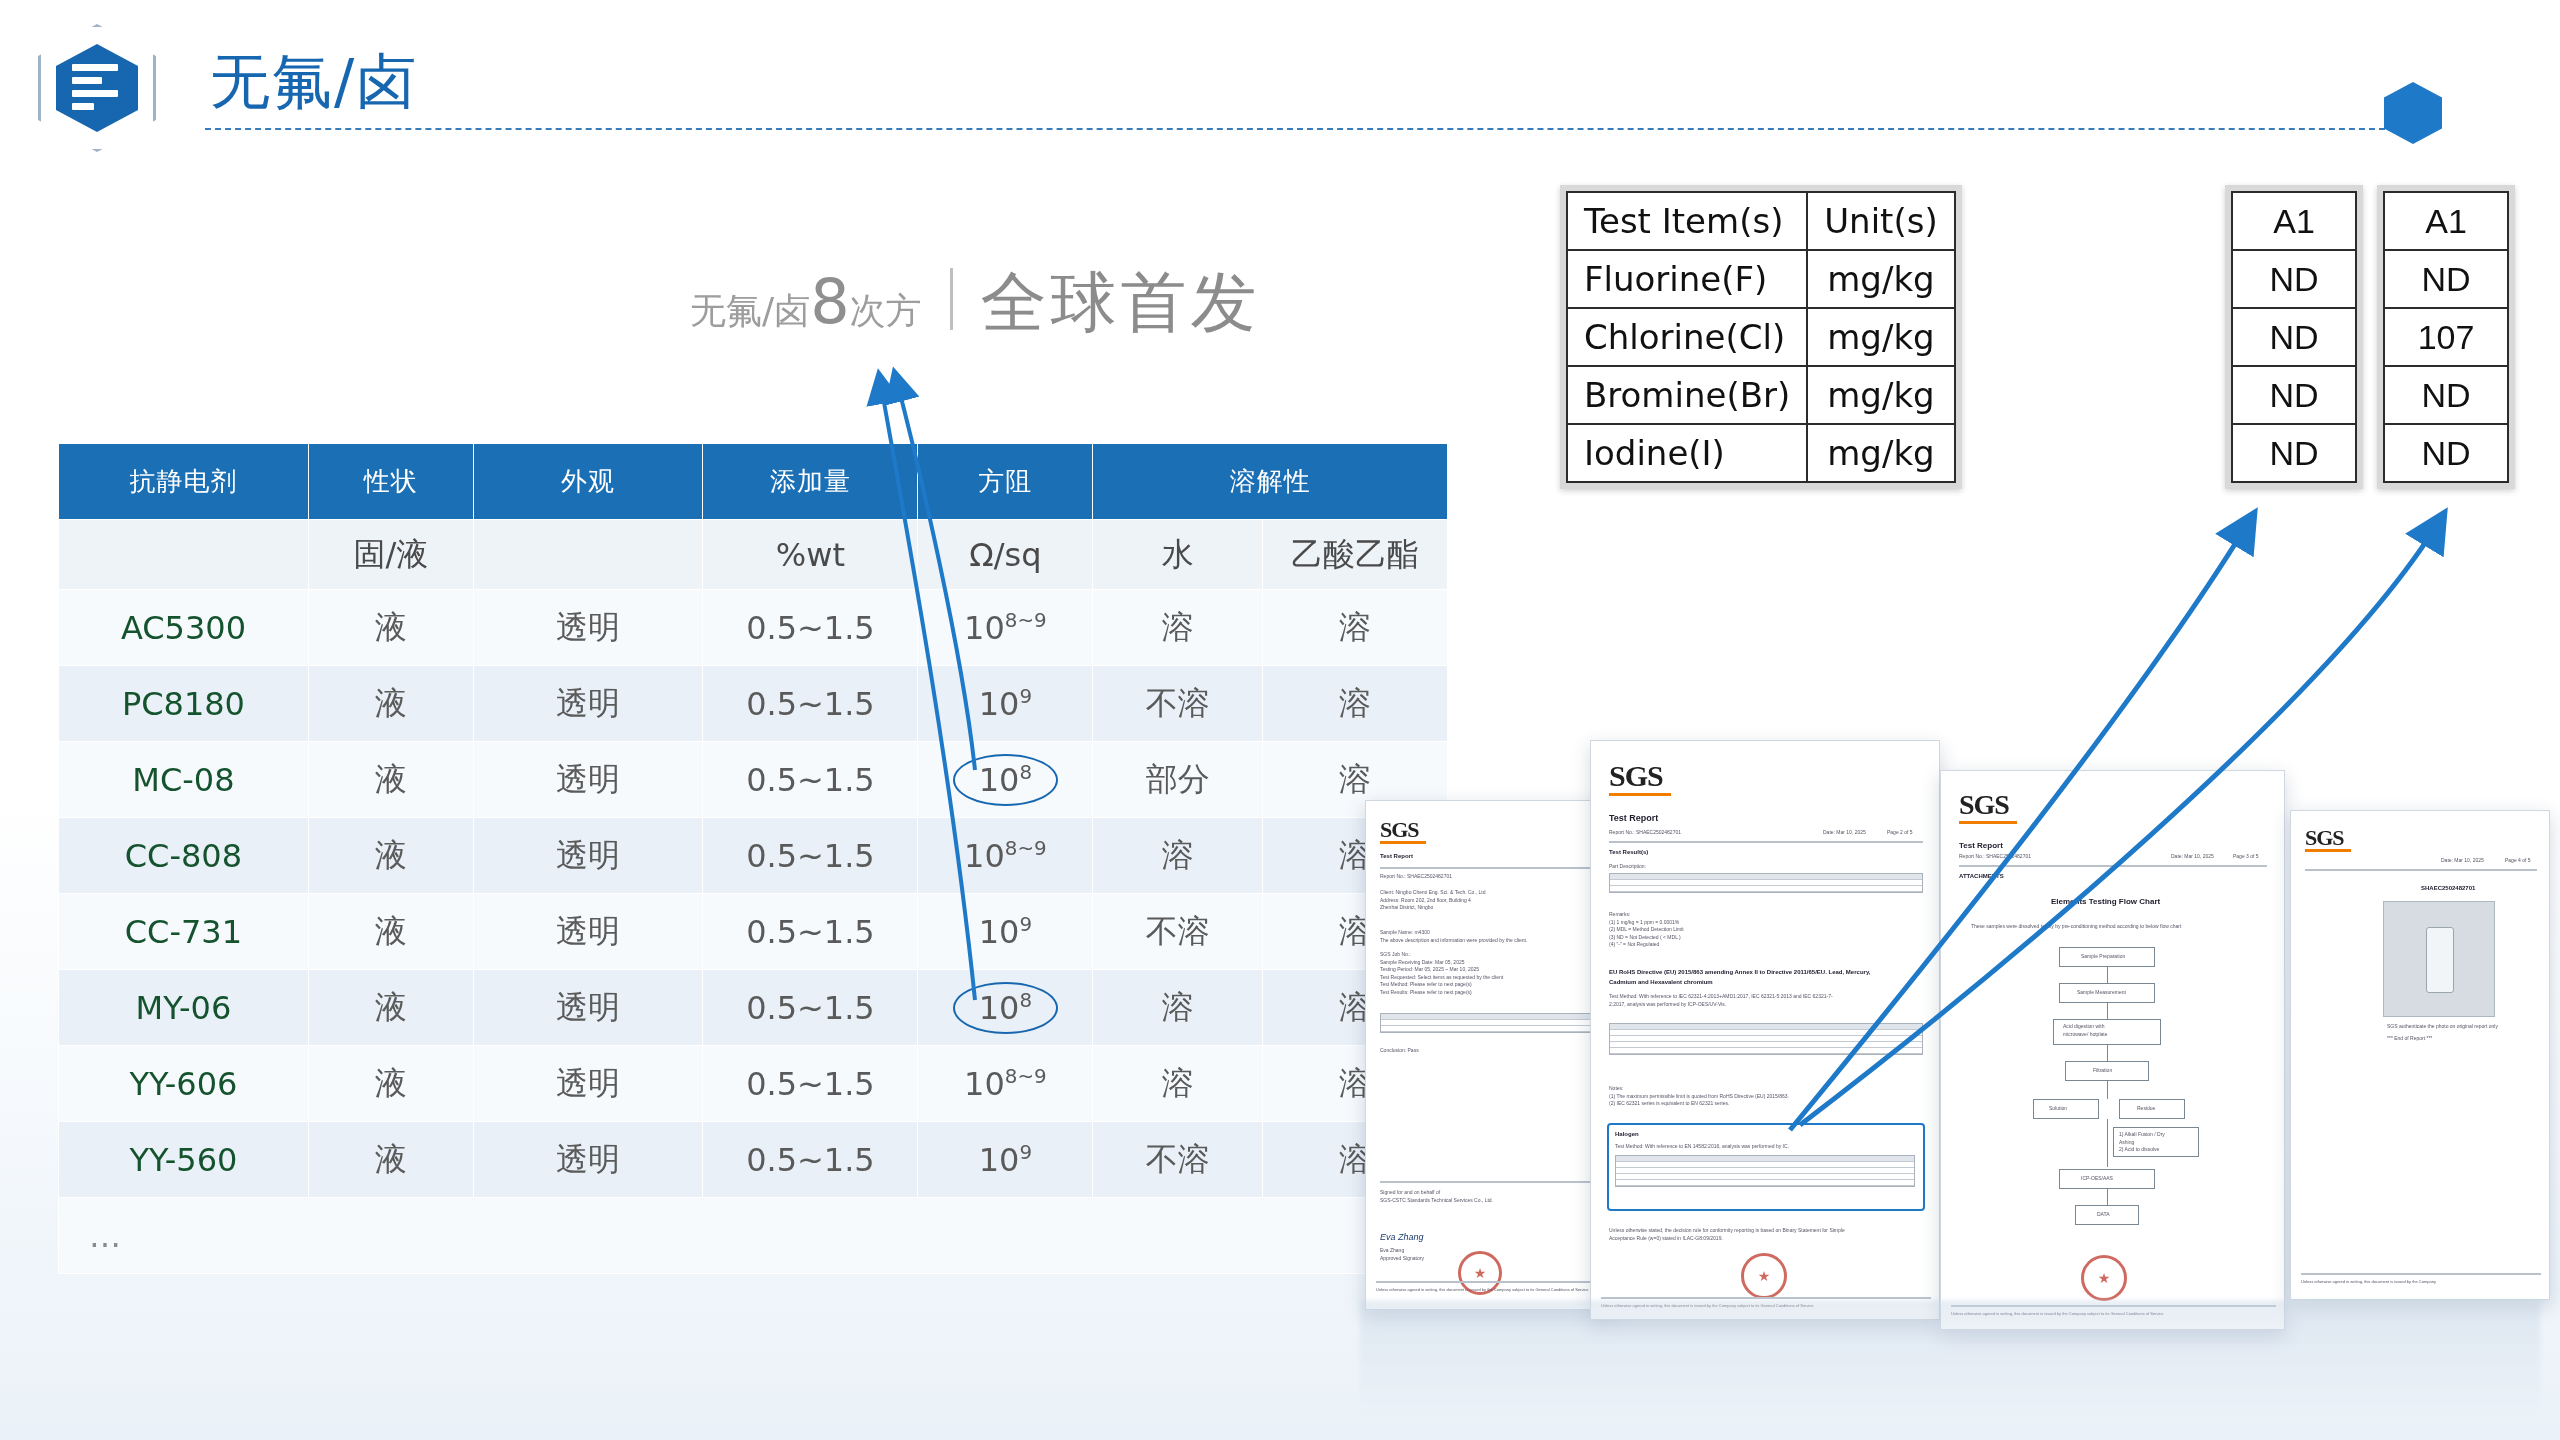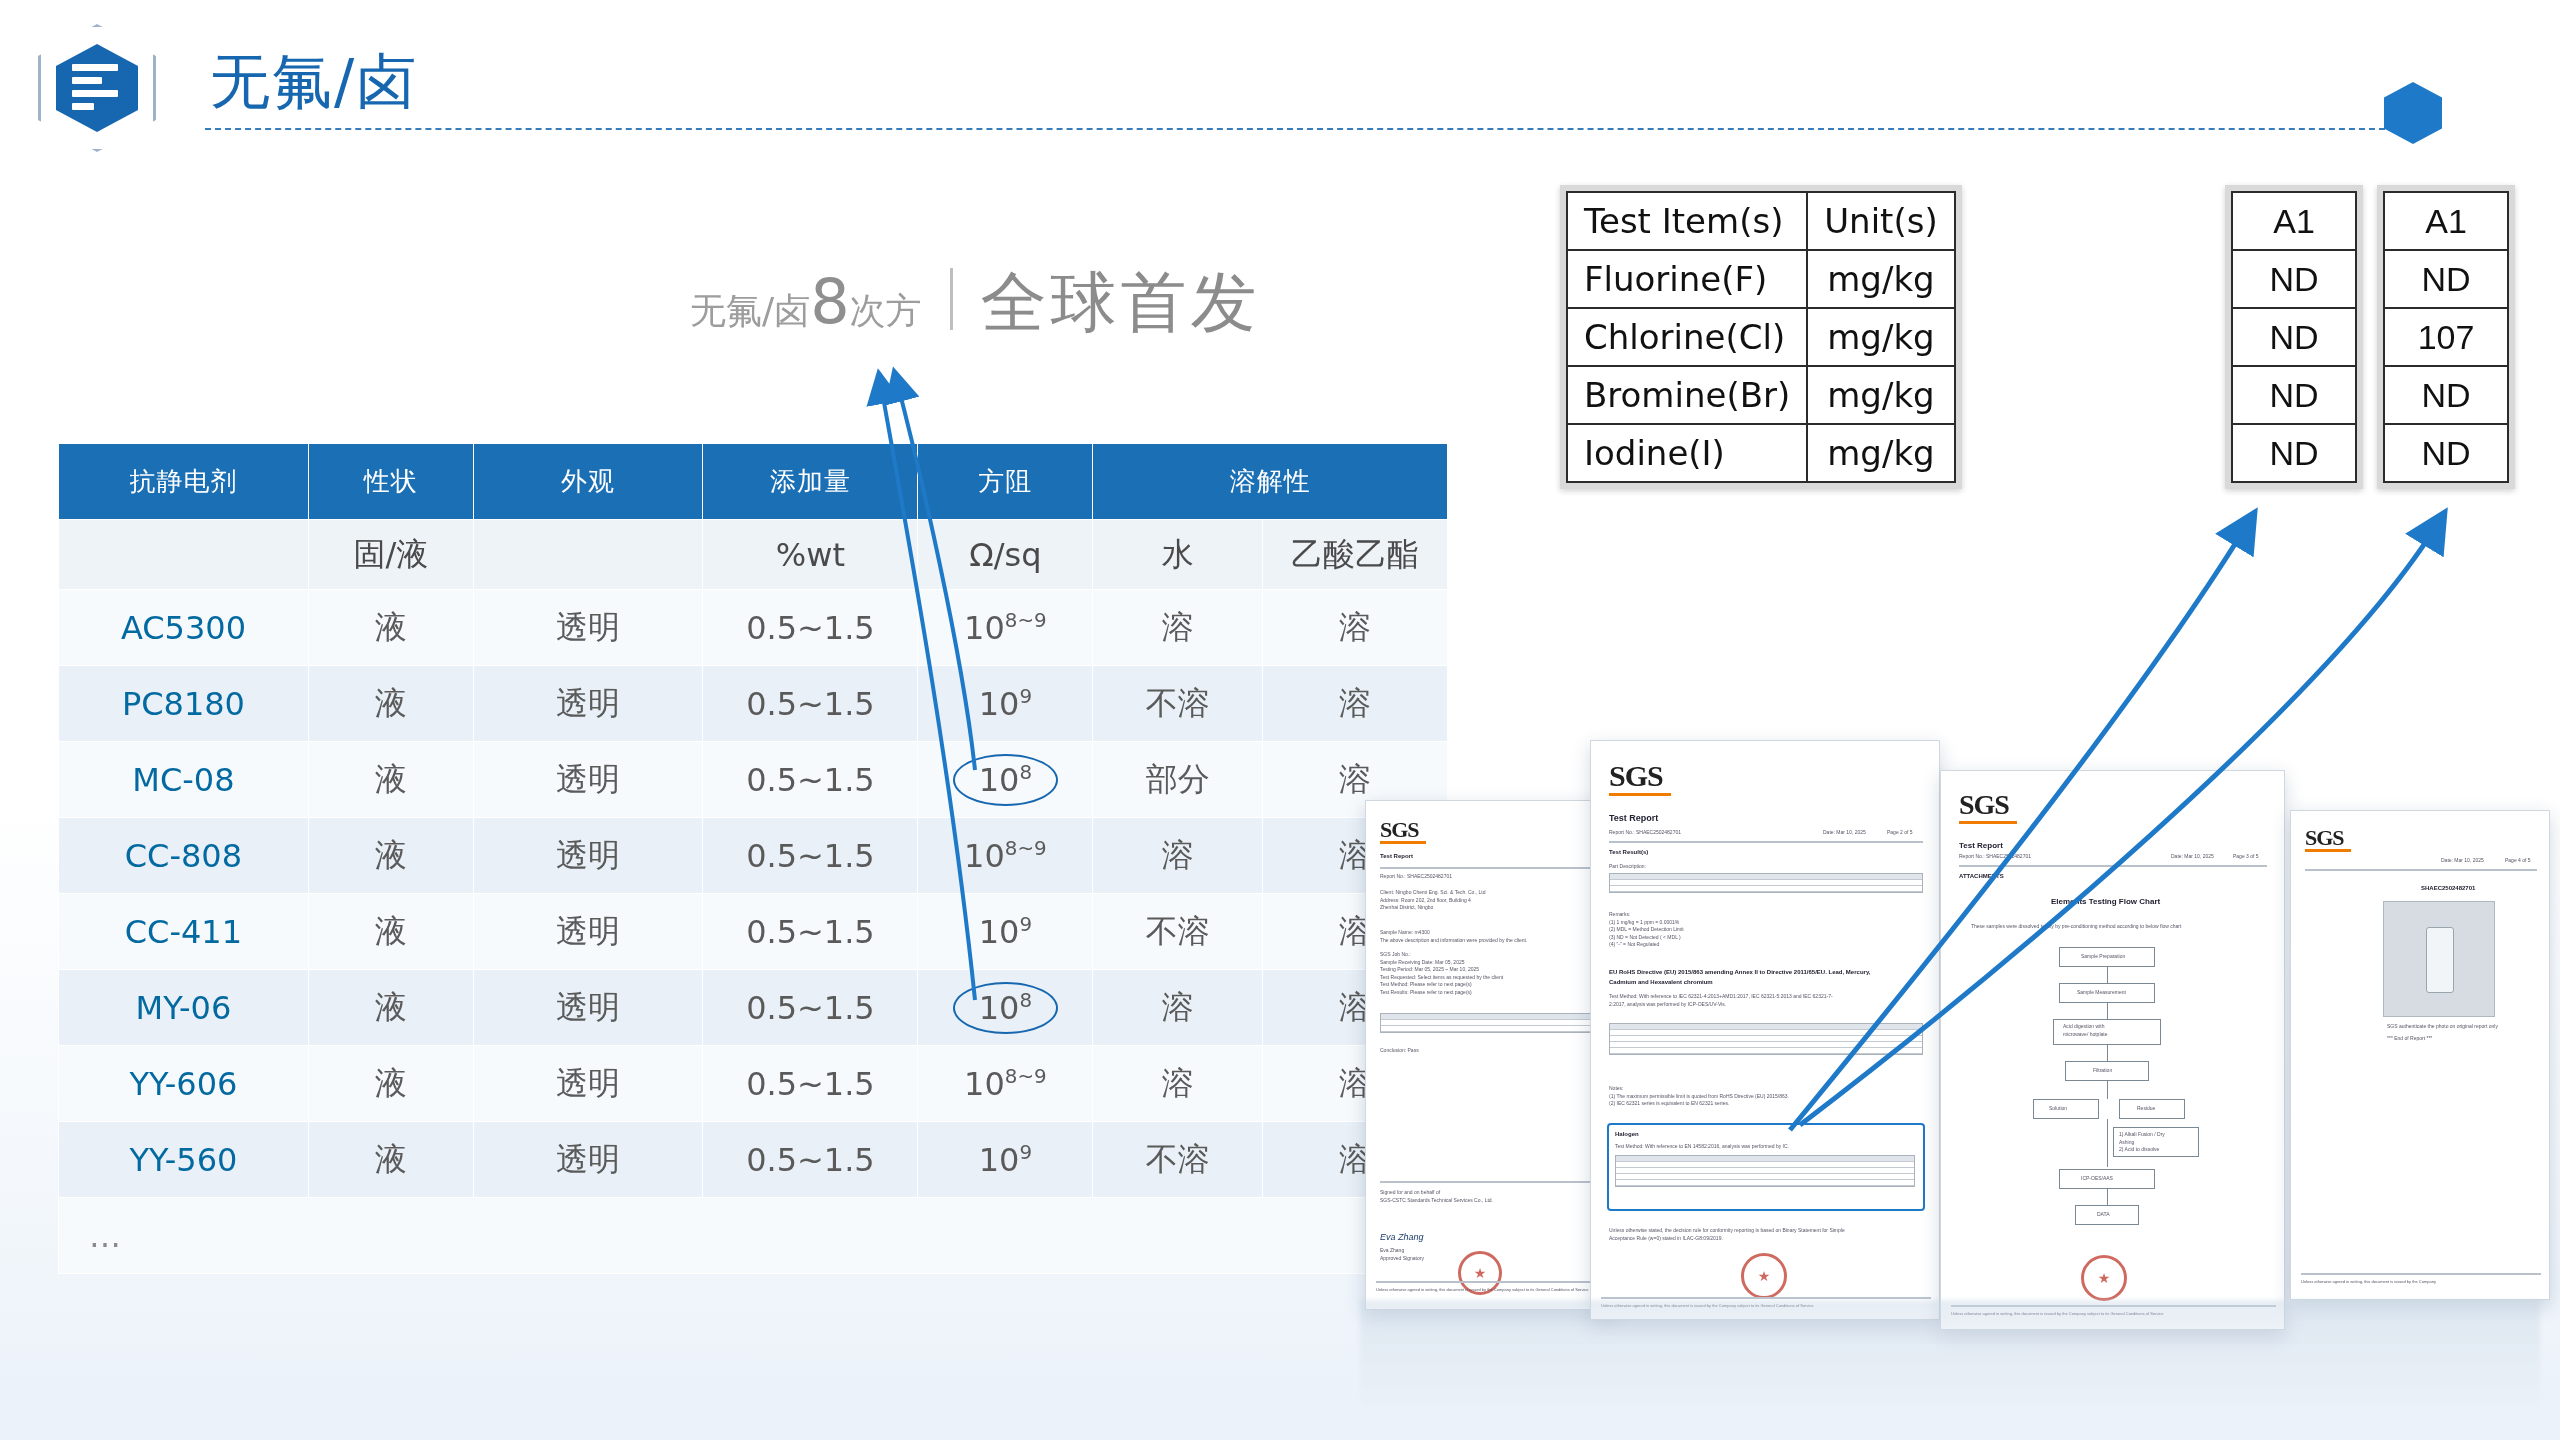--- a/index.html
+++ b/index.html
@@ -97,21 +97,21 @@
   }
   .main-table .sub td {
     background: #eef3f8; color: #4a4a4a;
     font-size: 32px; height: 70px;
   }
   .main-table tbody tr td {
     font-size: 32px; height: 76px; color: #5a5a5a;
   }
   .main-table tbody tr.odd td { background: #f7fafd; }
   .main-table tbody tr.even td { background: #e9f0f7; }
-  .main-table td.first { color: #0369a1; }
+  .main-table td.first { color: #14532d; }
   .main-table td.ellipsis { text-align: left; padding-left: 30px; color: #8a8a8a; }
   sup { font-size: 0.62em; }
 
   .oval {
     display: inline-block;
     border: 2px solid #1667b0;
     border-radius: 50%;
     padding: 5px 24px;
   }
 
@@ -300,21 +300,21 @@
         <tr class="even">
           <td class="first">CC-808</td>
           <td>液</td>
           <td>透明</td>
           <td>0.5~1.5</td>
           <td><span>10<sup>8~9</sup></span></td>
           <td>溶</td>
           <td>溶</td>
         </tr>
         <tr class="odd">
-          <td class="first">CC-411</td>
+          <td class="first">CC-731</td>
           <td>液</td>
           <td>透明</td>
           <td>0.5~1.5</td>
           <td><span>10<sup>9</sup></span></td>
           <td>不溶</td>
           <td>溶</td>
         </tr>
         <tr class="even">
           <td class="first">MY-06</td>
           <td>液</td>

